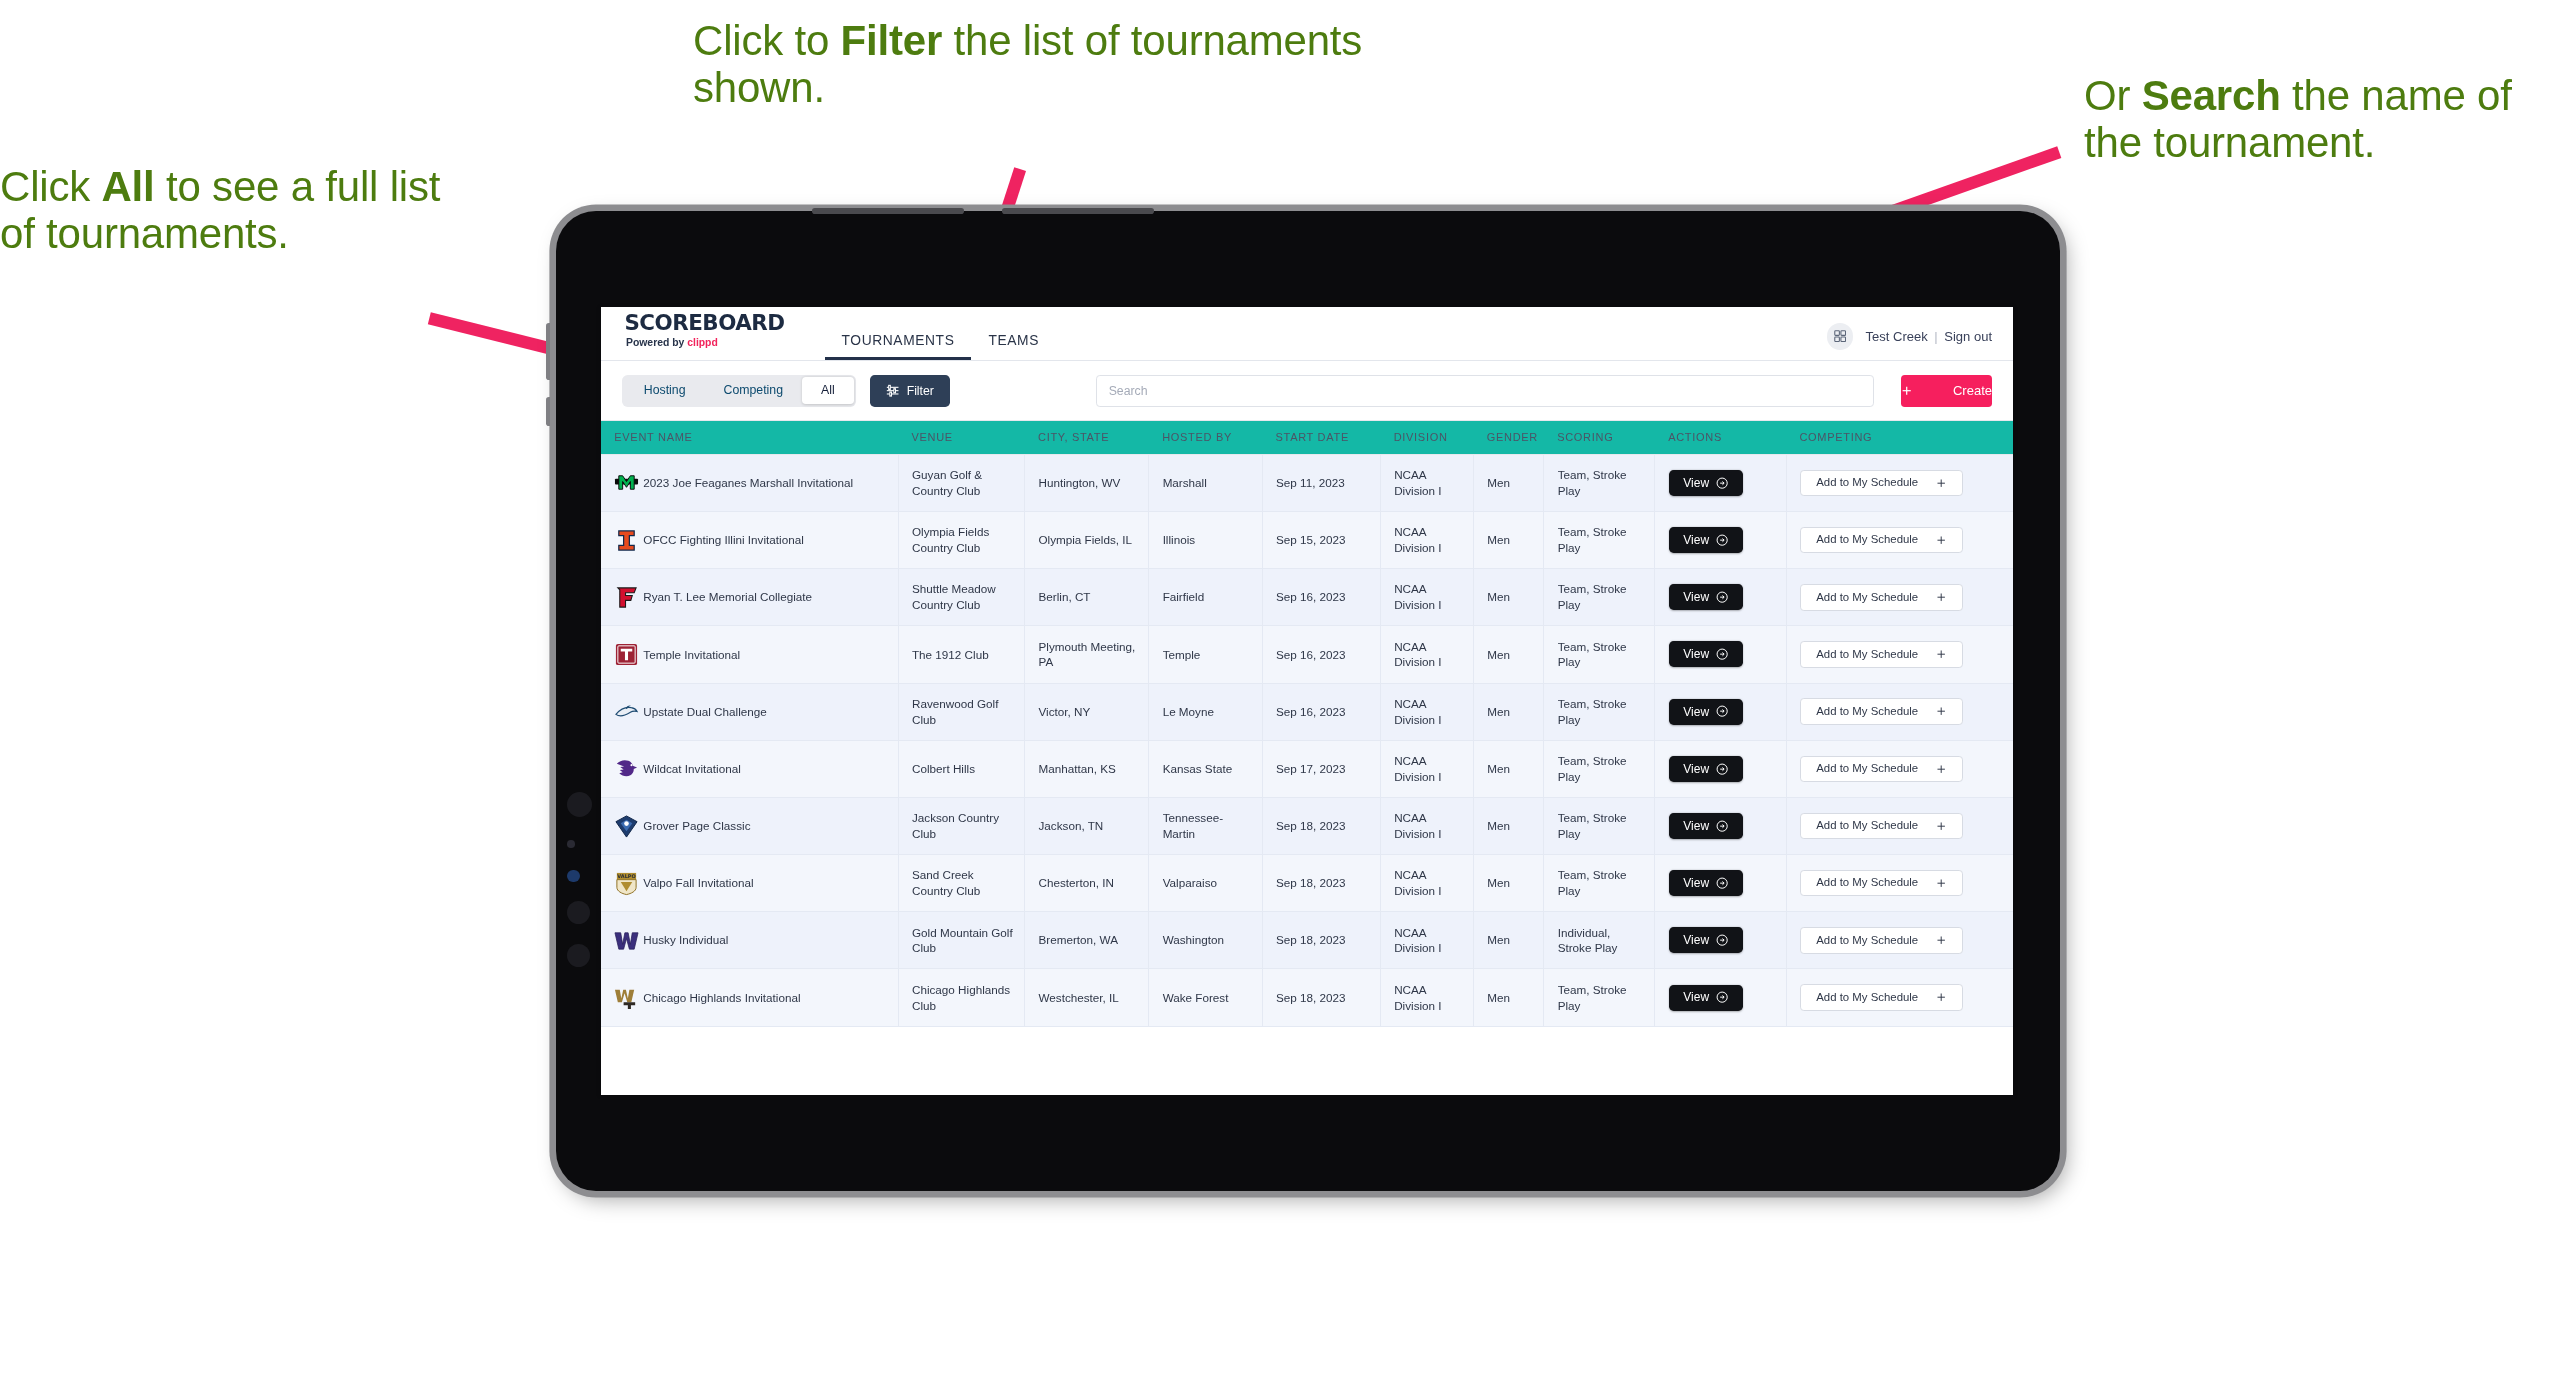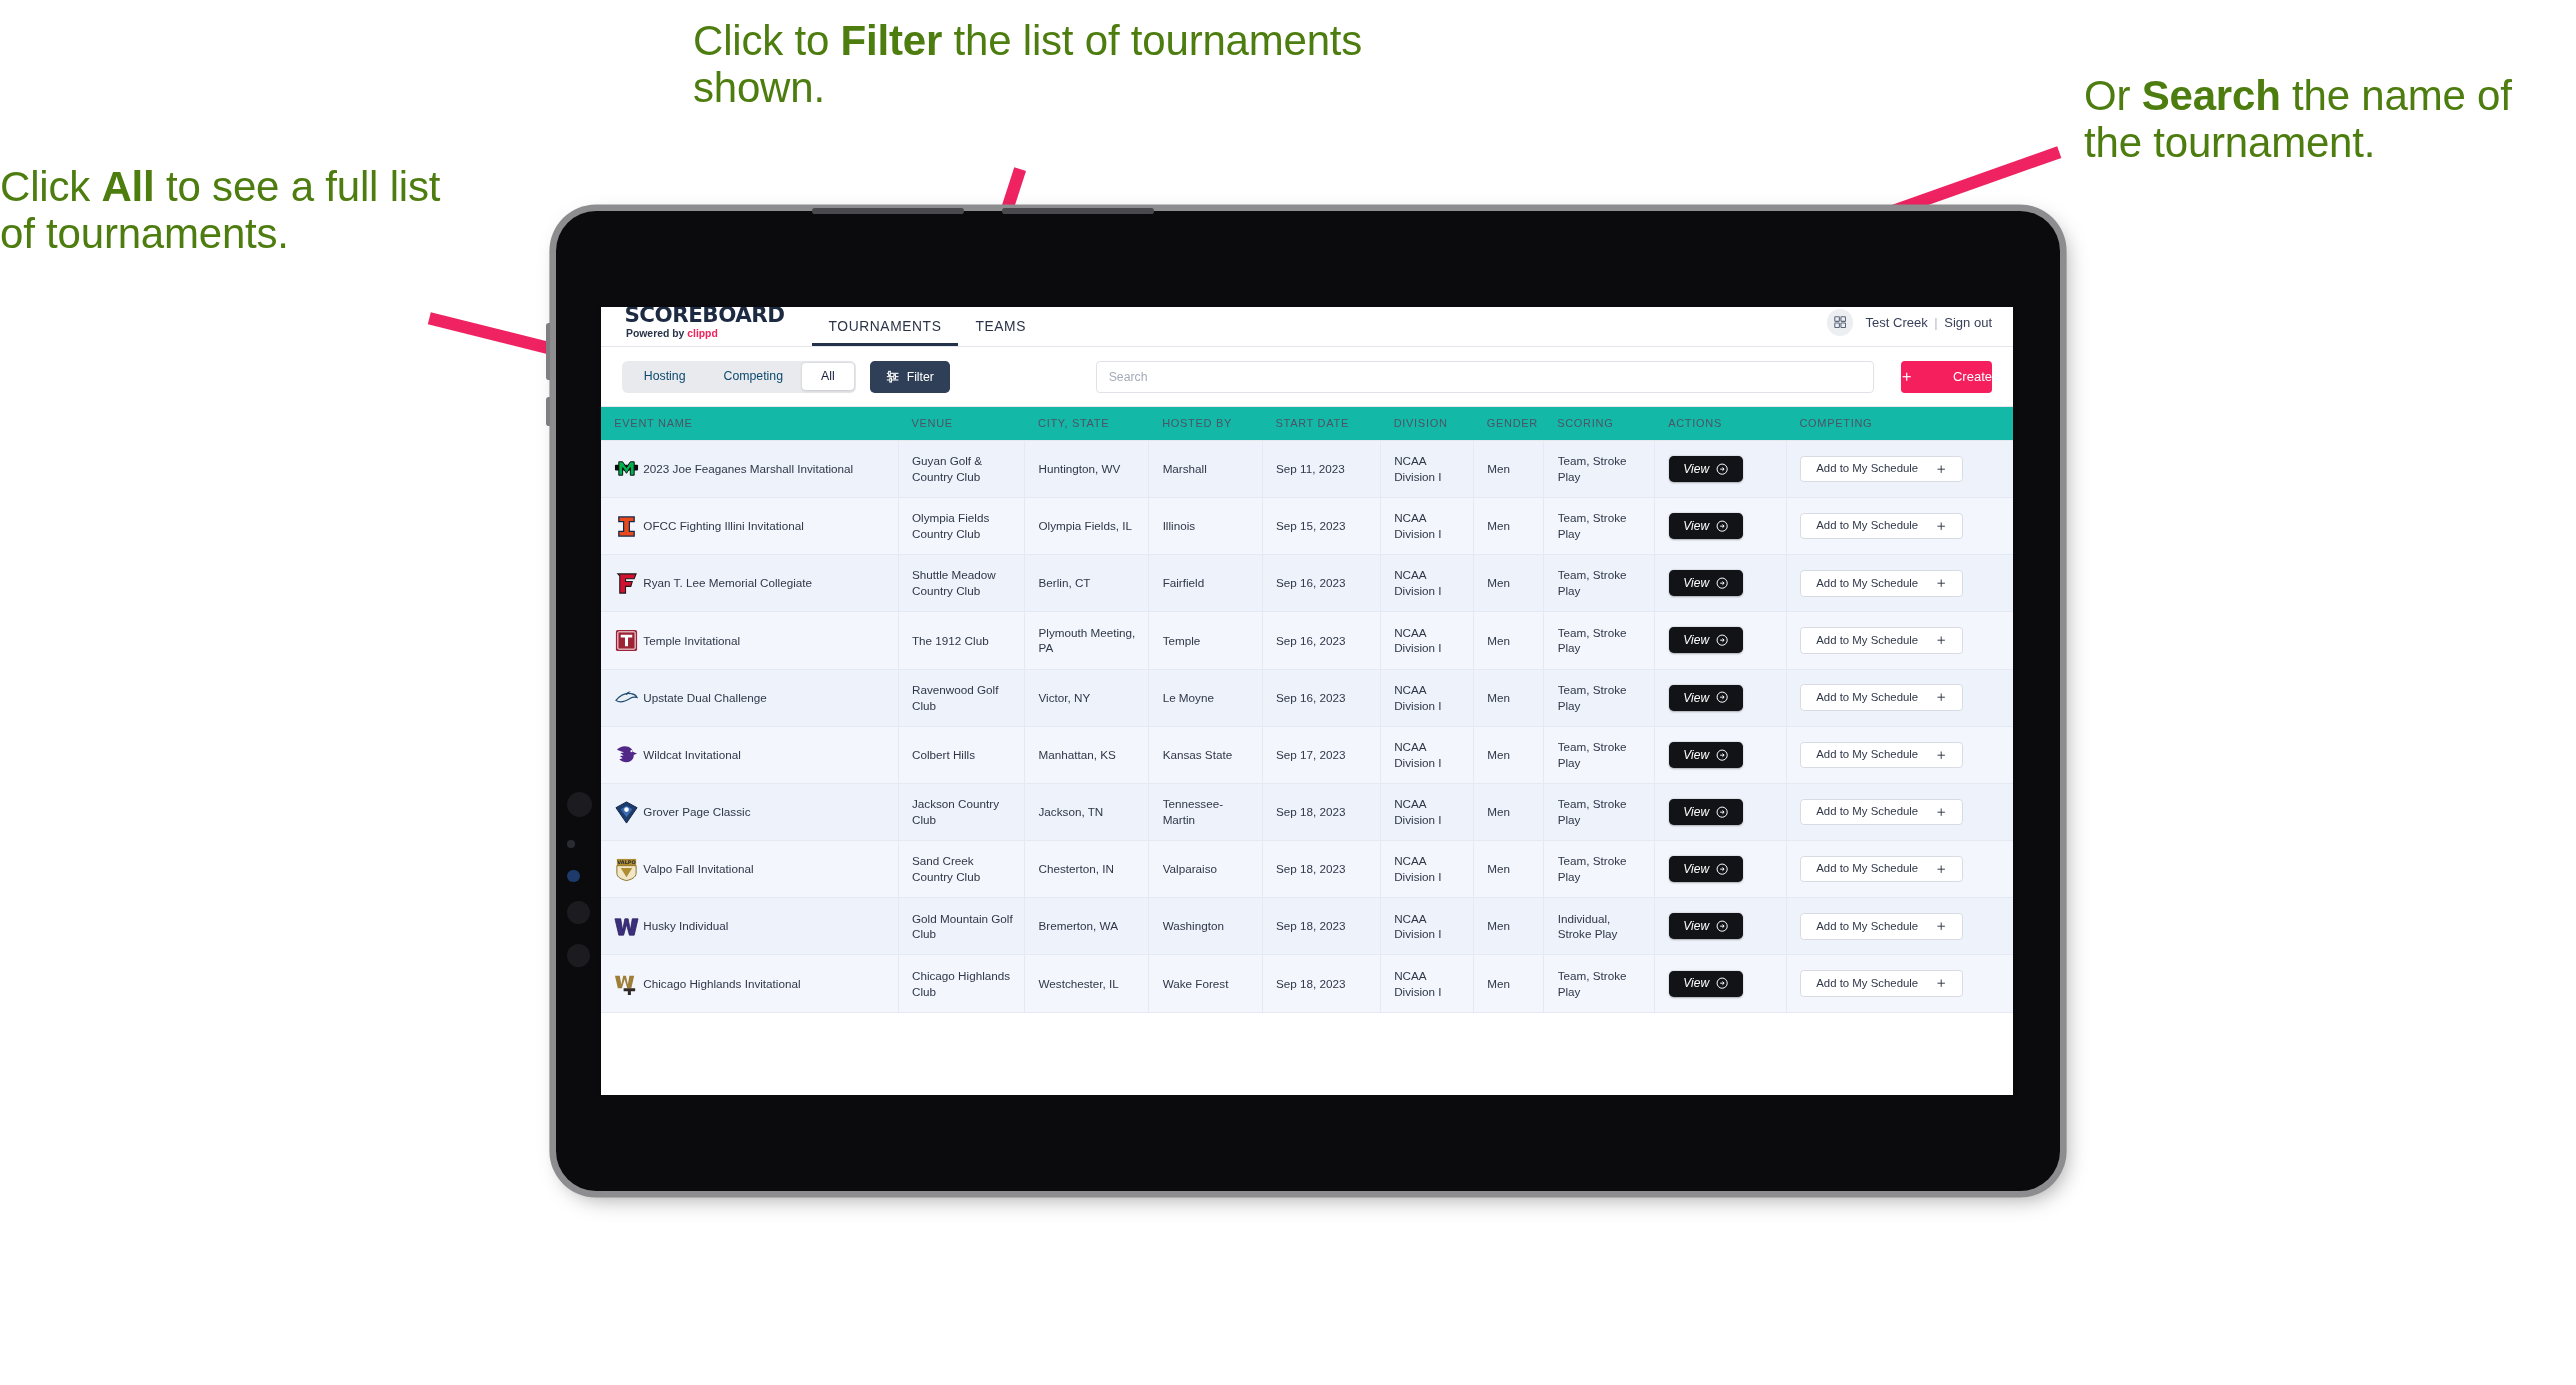--- a/index.html
+++ b/index.html
@@ -59,22 +59,22 @@
     position: absolute;
     left: 45px; top: 96px;
     width: 1412px; height: 788px;
     background: #ffffff;
     overflow: hidden;
     box-shadow: 0 0.9px 4.7px rgba(0,0,0,.25);
   }
 
   
   .topbar {
-    height: 40px; background:#fff; display:flex; align-items:flex-end;
-    border-bottom: 0.9px solid #e3e6ec; position: relative;
+    height: 54px; background:#fff; display:flex; align-items:center;
+    border-bottom: 0.9px solid #e3e6ec; position: relative; gap: 13px;
   }
   .brand { padding: 0 0 6.6px 25px; }
   .brand-name {
     font-family: "DejaVu Sans", sans-serif;
     font-weight: 700; font-size: 21px; letter-spacing: -0.5px;
     color: #1d2b42; line-height: 1; transform: scaleX(1.02);
   }
   .brand-sub { font-size: 10.4px; color:#27334a; font-weight:600; margin-top:2.8px; }
   .brand-sub .clippd { color:#f2235b; font-weight:700; }
 
@@ -139,21 +139,21 @@
   tbody tr { background:#eef2fb; }
   tbody tr:nth-child(even) { background:#f3f6fc; }
   tbody tr td:not(:first-child) { border-left:0.9px solid #e4e9f3; }
   .evtcell-inner { display:flex; align-items:center; gap:4px; }
   .logo { width:25px; height:25px; flex:0 0 25px; display:flex; align-items:center; justify-content:center; }
   .logo svg { display:block; }
 
   .view-btn {
     display:inline-flex; align-items:center; justify-content:center; gap:6.6px;
     background:#111317; color:#fff; font-size:12px; border-radius:4.7px;
-    height:26px; width: 74px; cursor:pointer; box-shadow:0 0.9px 1.9px rgba(0,0,0,.3);font-style:italic;
+    height:26px; width: 74px; cursor:pointer; box-shadow:0 0.9px 1.9px rgba(0,0,0,.3);
   }
   .add-btn {
     display:inline-flex; align-items:center; justify-content:center; gap:18px;
     border:0.9px solid #d7dbe3; background:#fff; color:#2f3748; font-size:11.4px;
     border-radius:3.8px; height:26.6px; width: 163px; cursor:pointer;
   }
   .col-evt   { width: 249px; }
   .col-ven   { width: 106px; }
   .col-city  { width: 104px; }
   .col-host  { width: 95px; }

